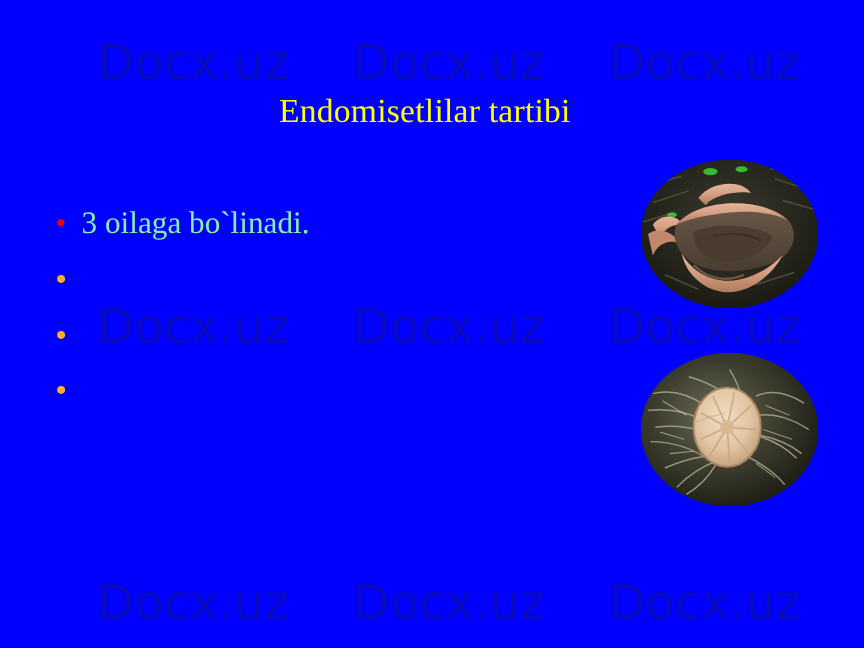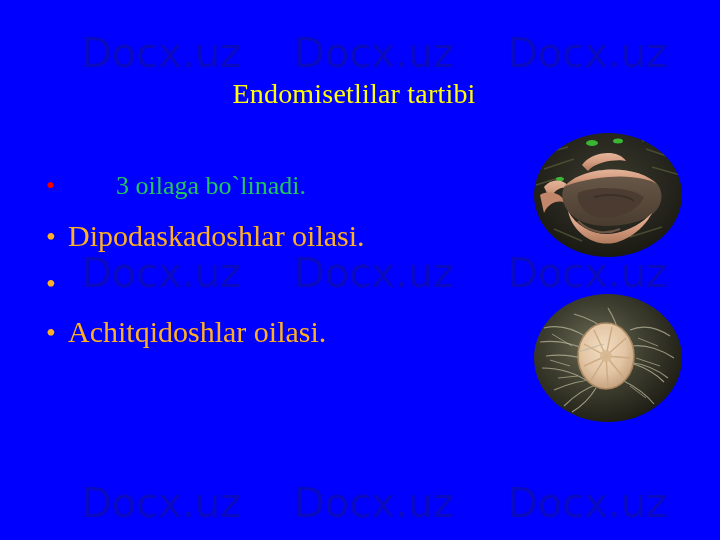--- a/index.html
+++ b/index.html
@@ -89,21 +89,21 @@
     text-align: left;
   }
   .bullet-text {
     display: inline-block;
     font-family: "Liberation Serif", serif;
     line-height: 1.08;
     white-space: nowrap;
   }
 
   .bullet-item.b1 .bullet-marker { color: #ee0000; font-size: 26px; }
-  .bullet-item.b1 .bullet-text { color: #22c55e; font-size: 26px; margin-left: 48px; }
+  .bullet-item.b1 .bullet-text { color: #86efac; font-size: 26px; }
   .bullet-item.b1 { margin-bottom: 20px; }
 
   .bullet-item.b2 .bullet-marker,
   .bullet-item.b3 .bullet-marker,
   .bullet-item.b4 .bullet-marker { color: #ffb020; font-size: 28px; }
   .bullet-item.b2 .bullet-text,
   .bullet-item.b3 .bullet-text,
   .bullet-item.b4 .bullet-text { color: #ffb020; font-size: 30px; }
 
   .bullet-item.b2 { margin-bottom: 18px; }
@@ -156,30 +156,28 @@
 
   <div class="bullets">
 
     <div class="bullet-item b1">
       <span class="bullet-marker">•</span>
       <span class="bullet-text">3  oilaga bo`linadi.</span>
     </div>
 
     <div class="bullet-item b2">
       <span class="bullet-marker">•</span>
-      <span class="bullet-text">Dipodaskadoshlar oilasi.</span>
     </div>
 
     <div class="bullet-item b3">
       <span class="bullet-marker">•</span>
     </div>
 
     <div class="bullet-item b4">
       <span class="bullet-marker">•</span>
-      <span class="bullet-text">Achitqidoshlar oilasi.</span>
     </div>
 
   </div>
 
   <div class="photo photo-top">
     <svg viewBox="0 0 148 124" preserveAspectRatio="none">
       <defs>
         <radialGradient id="topbg" cx="50%" cy="40%" r="75%">
           <stop offset="0%" stop-color="#3a3a2c"></stop>
           <stop offset="60%" stop-color="#23231c"></stop>

